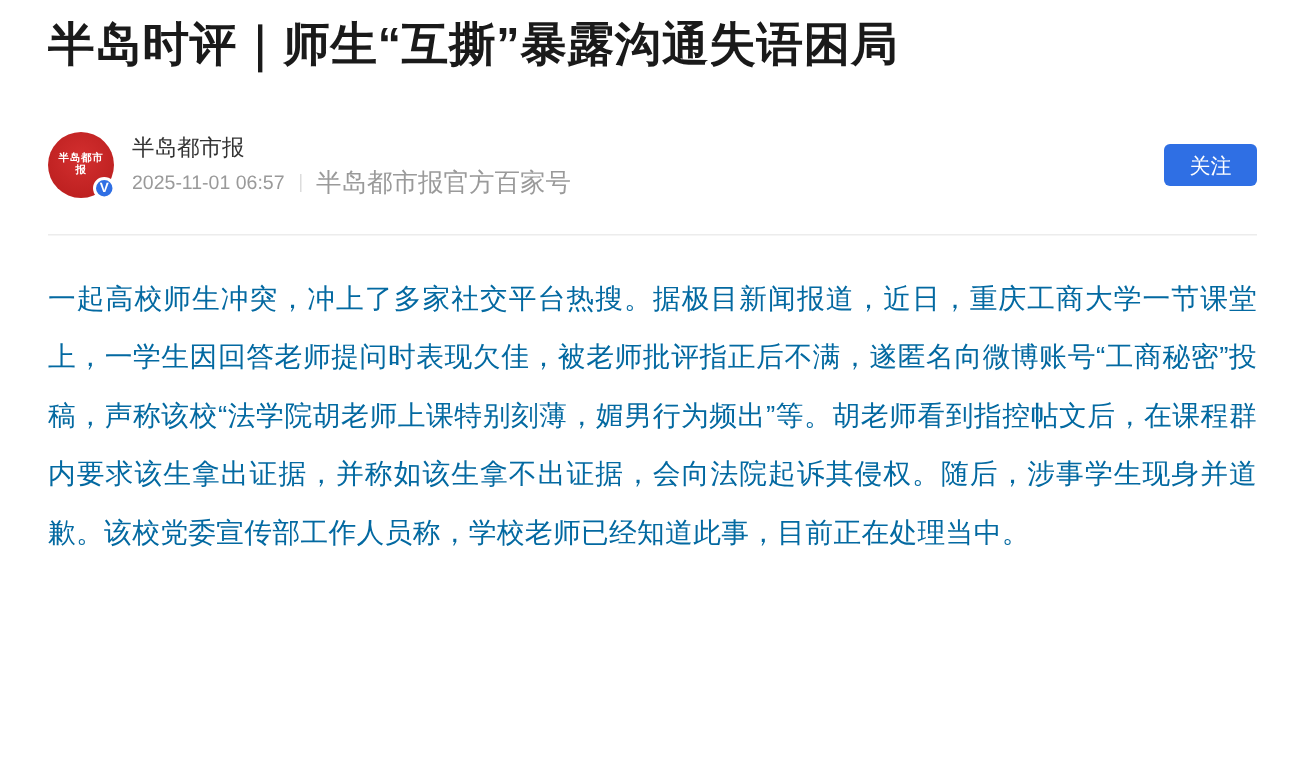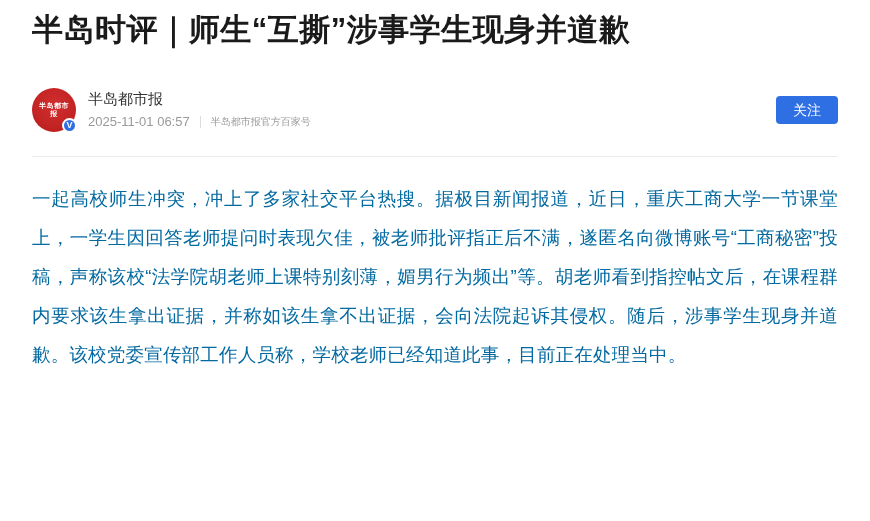--- a/index.html
+++ b/index.html
@@ -105,21 +105,21 @@
     color: #9a9a9a;
     line-height: 20px;
   }
   .meta-divider {
     width: 1px;
     height: 12px;
     background: #dcdcdc;
     margin: 0 10px;
   }
   .meta-account {
-    font-size: 10px;
+    font-size: 17px;
     color: #9a9a9a;
     line-height: 20px;
   }
   .follow-button {
     flex: 0 0 auto;
     width: 62px;
     height: 28px;
     border-radius: 4px;
     background: #2f6fe4;
     color: #ffffff;
@@ -150,21 +150,21 @@
   }
   .body-text p:last-child {
     margin-bottom: 0;
   }
 </style>
 </head>
 <body>
 
 <div class="page">
 
-  <h1 class="article-title">半岛时评｜师生“互撕”涉事学生现身并道歉</h1>
+  <h1 class="article-title">半岛时评｜师生“互撕”暴露沟通失语困局</h1>
 
   <div class="byline">
 
     <div class="avatar-wrap">
       <div class="avatar">
         <span class="avatar-text">半岛都市报</span>
       </div>
       <span class="verified-badge">V</span>
     </div>
 

